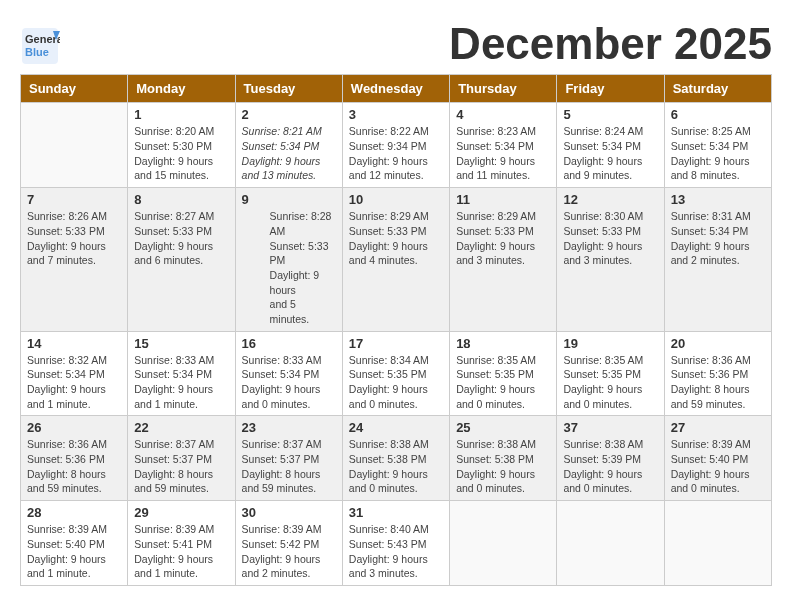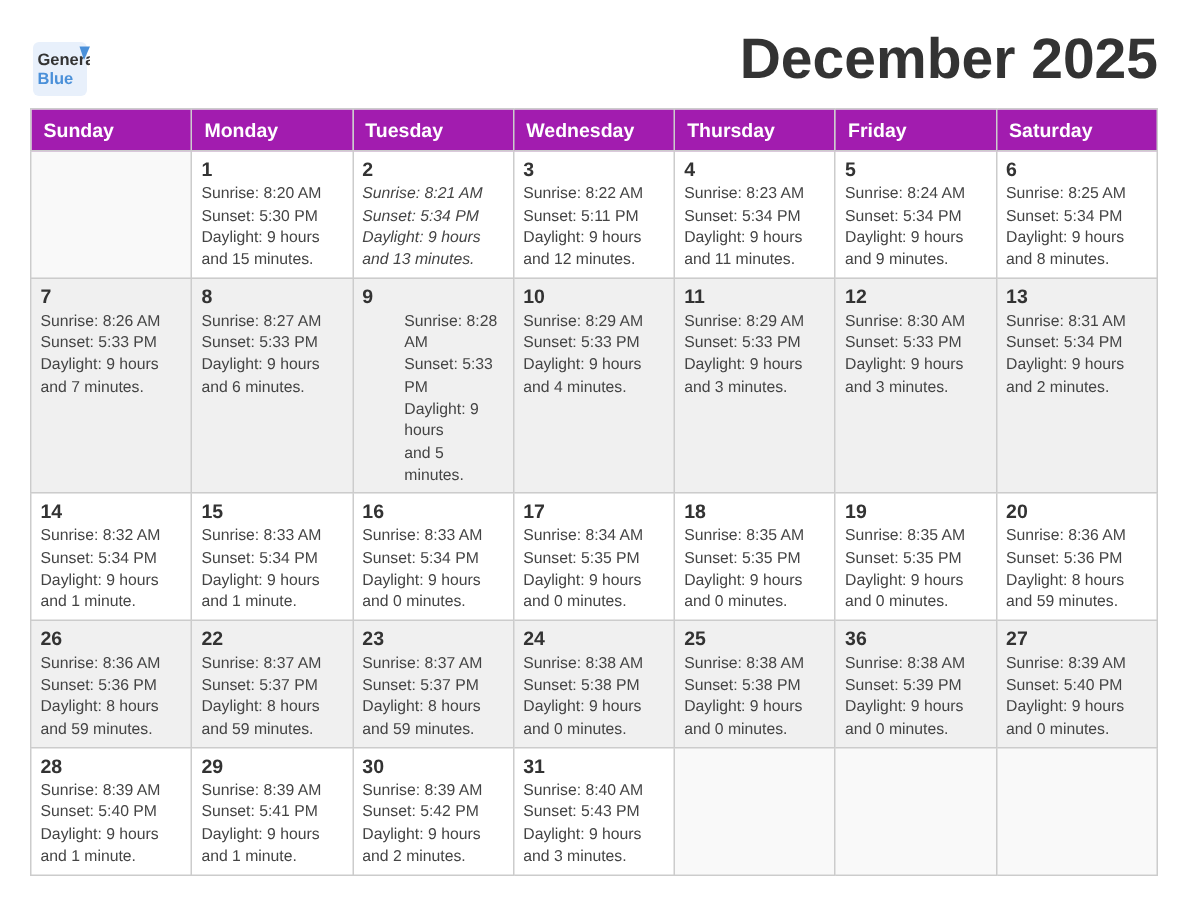--- a/index.html
+++ b/index.html
@@ -18,37 +18,37 @@
     }
     .logo {
       display: flex;
       align-items: center;
       margin-top: 6px;
     }
     .title-block {
       text-align: right;
     }
     .month-title {
-      font-size: 38px;
+      font-size: 44px;
       font-weight: bold;
       color: #333;
       line-height: 1.1;
     }
     .location {
       font-size: 16px;
       color: #555;
       margin-top: 2px;
     }
     .calendar {
       width: 100%;
       border-collapse: collapse;
       margin-top: 4px;
     }
     .calendar th {
-      background: #a21caf;
+      background: #a16207;
       color: #fff;
       font-size: 13px;
       font-weight: bold;
       padding: 6px 8px;
       text-align: left;
       border: 1px solid #ccc;
     }
     .calendar td {
       border: 1px solid #ccc;
       vertical-align: top;
@@ -121,21 +121,21 @@
         <td>
           <div class="day-number">2</div>
           <div class="day-info" style="white-space: pre-line; font-style: italic;">Sunrise: 8:21 AM
 Sunset: 5:34 PM
 Daylight: 9 hours
 and 13 minutes.</div>
         </td>
         <td>
           <div class="day-number">3</div>
           <div class="day-info" style="white-space: pre-line;">Sunrise: 8:22 AM
-Sunset: 5:11 PM
+Sunset: 9:34 PM
 Daylight: 9 hours
 and 12 minutes.</div>
         </td>
         <td>
           <div class="day-number">4</div>
           <div class="day-info" style="white-space: pre-line;">Sunrise: 8:23 AM
 Sunset: 5:34 PM
 Daylight: 9 hours
 and 11 minutes.</div>
         </td>
@@ -286,21 +286,21 @@
 and 0 minutes.</div>
         </td>
         <td>
           <div class="day-number">25</div>
           <div class="day-info" style="white-space: pre-line;">Sunrise: 8:38 AM
 Sunset: 5:38 PM
 Daylight: 9 hours
 and 0 minutes.</div>
         </td>
         <td>
-          <div class="day-number">36</div>
+          <div class="day-number">37</div>
           <div class="day-info" style="white-space: pre-line;">Sunrise: 8:38 AM
 Sunset: 5:39 PM
 Daylight: 9 hours
 and 0 minutes.</div>
         </td>
         <td>
           <div class="day-number">27</div>
           <div class="day-info" style="white-space: pre-line;">Sunrise: 8:39 AM
 Sunset: 5:40 PM
 Daylight: 9 hours

